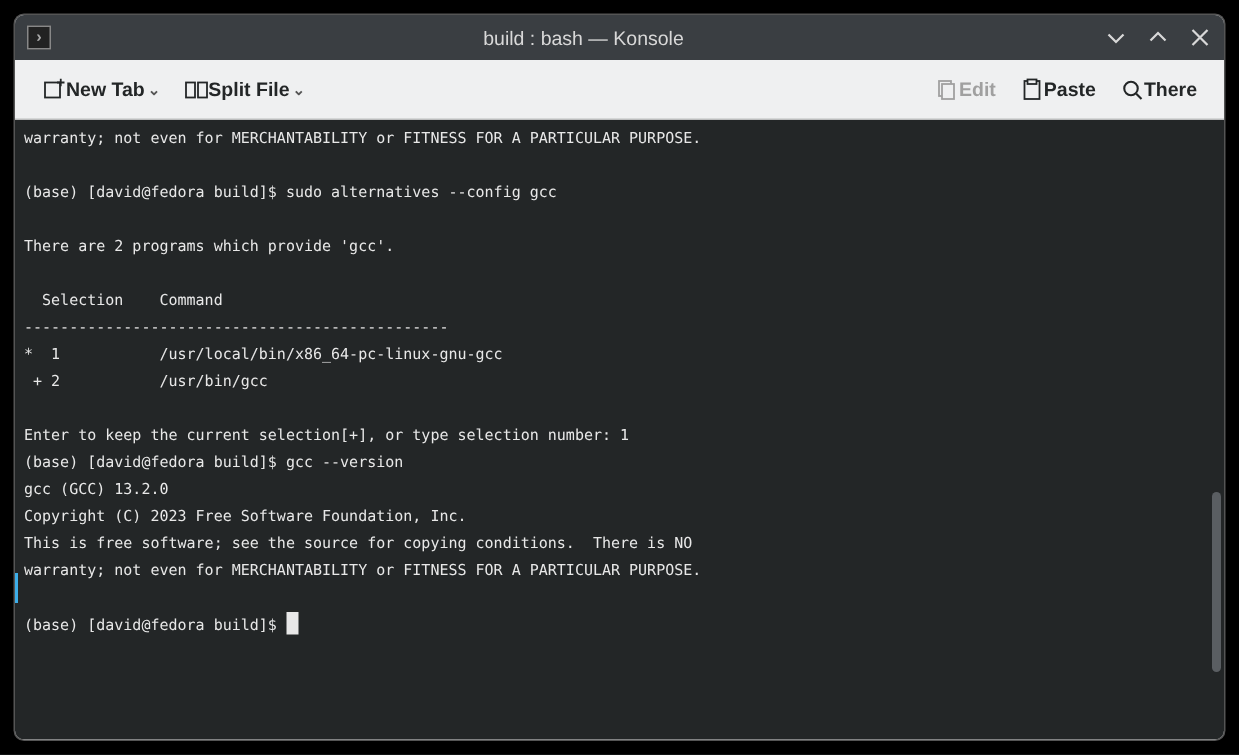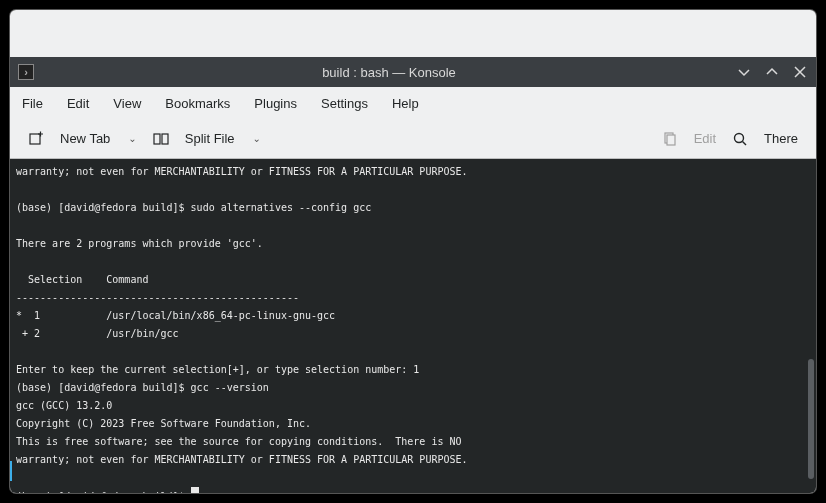--- a/index.html
+++ b/index.html
@@ -1,27 +1,27 @@
 <!DOCTYPE html>
 <html><head>
 <meta charset="utf-8">
 <style>
 * { margin: 0; padding: 0; box-sizing: border-box; }
 body { background: #000; font-family: sans-serif; width: 826px; height: 503px; overflow: hidden; }
 .window { background: #eff0f1; width: 806px; height: 483px; margin: 10px; border-radius: 6px; overflow: hidden; display: flex; flex-direction: column; box-shadow: 0 0 0 1px #555; }
-.titlebar { height: 30px; background: #3a3e42; display: flex; align-items: center; padding: 0 8px; color: #d8d8d8; font-size: 13px; margin-top: 47px; }
+.titlebar { height: 30px; background: #3a3e42; display: flex; align-items: center; padding: 0 8px; color: #d8d8d8; font-size: 13px; }
 .app-icon { width: 16px; height: 16px; background: #222; border: 1px solid #888; display: flex; align-items: center; justify-content: center; margin-right: 8px; }
 .app-icon::after { content: "›"; color: #aaa; font-size: 11px; font-weight: bold; }
 .title-text { flex: 1; text-align: center; }
 .win-controls { display: flex; gap: 12px; }
 .win-btn { width: 16px; height: 16px; display: flex; align-items: center; justify-content: center; color: #d8d8d8; cursor: pointer; font-size: 14px; }
 .menubar { height: 32px; background: #eff0f1; display: flex; align-items: center; padding: 0 12px; gap: 24px; font-size: 13px; color: #232627; }
 .menu-item { cursor: pointer; }
 .toolbar { height: 40px; background: #eff0f1; display: flex; align-items: center; padding: 0 10px; border-bottom: 1px solid #bcbdbe; }
-.tool-btn { display: flex; align-items: center; gap: 16px; padding: 4px 8px; font-size: 13px; color: #232627; cursor: pointer; }
+.tool-btn { display: flex; align-items: center; gap: 0; padding: 4px 8px; font-size: 13px; color: #232627; cursor: pointer; font-weight: bold; }
 .tool-btn.disabled { color: #a0a0a0; cursor: default; }
 .tool-sep { flex: 1; }
 .icon { width: 16px; height: 16px; display: inline-flex; align-items: center; justify-content: center; }
 .chevron { font-size: 10px; color: #555; margin-left: 2px; }
 .terminal { flex: 1; background: #232627; color: #e8e8e8; font-family: "DejaVu Sans Mono", monospace; font-size: 10px; line-height: 18px; padding: 4px 6px; white-space: pre; overflow: hidden; position: relative; }
 .cursor { display: inline-block; width: 8px; height: 15px; background: #e8e8e8; vertical-align: text-bottom; }
 .scrollbar { position: absolute; right: 2px; top: 60%; width: 6px; height: 120px; background: #5a5e62; border-radius: 3px; }
 .sel-marker { position: absolute; left: 0; top: 302px; width: 2px; height: 20px; background: #3daee9; }
 svg { display: block; }
 </style>
@@ -44,29 +44,20 @@
           </svg>
       </div>
       <div class="win-btn">
         <svg width="12" height="12" viewBox="0 0 12 12">
             <path d="M1 1 L11 11 M11 1 L1 11" stroke="#d8d8d8" stroke-width="1.5"></path>
           </svg>
       </div>
     </div>
   </div>
 
-  <div class="menubar">
-    <span class="menu-item">File</span>
-    <span class="menu-item">Edit</span>
-    <span class="menu-item">View</span>
-    <span class="menu-item">Bookmarks</span>
-    <span class="menu-item">Plugins</span>
-    <span class="menu-item">Settings</span>
-    <span class="menu-item">Help</span>
-  </div>
 
   <div class="toolbar">
     <div class="tool-btn">
       <span class="icon">
         <svg width="16" height="16" viewBox="0 0 16 16">
             <rect x="2" y="3" width="10" height="10" fill="none" stroke="#232627" stroke-width="1.2"></rect>
             <path d="M10 1 h5 M12.5 -1.5 v5" stroke="#232627" stroke-width="1.2" transform="translate(0,2)"></path>
           </svg>
       </span>
       <span>New Tab</span>
@@ -88,20 +79,29 @@
         <svg width="16" height="16" viewBox="0 0 16 16">
             <rect x="3" y="2" width="8" height="10" fill="none" stroke="#a0a0a0" stroke-width="1.2"></rect>
             <rect x="5" y="4" width="8" height="10" fill="#eff0f1" stroke="#a0a0a0" stroke-width="1.2"></rect>
           </svg>
       </span>
       <span>Edit</span>
     </div>
     <div class="tool-btn">
       <span class="icon">
         <svg width="16" height="16" viewBox="0 0 16 16">
+            <rect x="3" y="2" width="10" height="12" fill="none" stroke="#232627" stroke-width="1.2"></rect>
+            <rect x="5" y="1" width="6" height="3" fill="#eff0f1" stroke="#232627" stroke-width="1.2"></rect>
+          </svg>
+      </span>
+      <span>Paste</span>
+    </div>
+    <div class="tool-btn">
+      <span class="icon">
+        <svg width="16" height="16" viewBox="0 0 16 16">
             <circle cx="7" cy="7" r="4.5" fill="none" stroke="#232627" stroke-width="1.4"></circle>
             <path d="M10.5 10.5 L14 14" stroke="#232627" stroke-width="1.4"></path>
           </svg>
       </span>
       <span>There</span>
     </div>
   </div>
 
   <div class="terminal" id="terminal"><div><div>warranty; not even for MERCHANTABILITY or FITNESS FOR A PARTICULAR PURPOSE.</div><div>&nbsp;</div><div>(base) [david@fedora build]$ sudo alternatives --config gcc</div><div>&nbsp;</div><div>There are 2 programs which provide 'gcc'.</div><div>&nbsp;</div><div>  Selection    Command</div><div>-----------------------------------------------</div><div>*  1           /usr/local/bin/x86_64-pc-linux-gnu-gcc</div><div> + 2           /usr/bin/gcc</div><div>&nbsp;</div><div>Enter to keep the current selection[+], or type selection number: 1</div><div>(base) [david@fedora build]$ gcc --version</div><div>gcc (GCC) 13.2.0</div><div>Copyright (C) 2023 Free Software Foundation, Inc.</div><div>This is free software; see the source for copying conditions.  There is NO</div><div>warranty; not even for MERCHANTABILITY or FITNESS FOR A PARTICULAR PURPOSE.</div><div>&nbsp;</div><div>(base) [david@fedora build]$ <span class="cursor"></span></div></div>
     <div class="sel-marker"></div>

